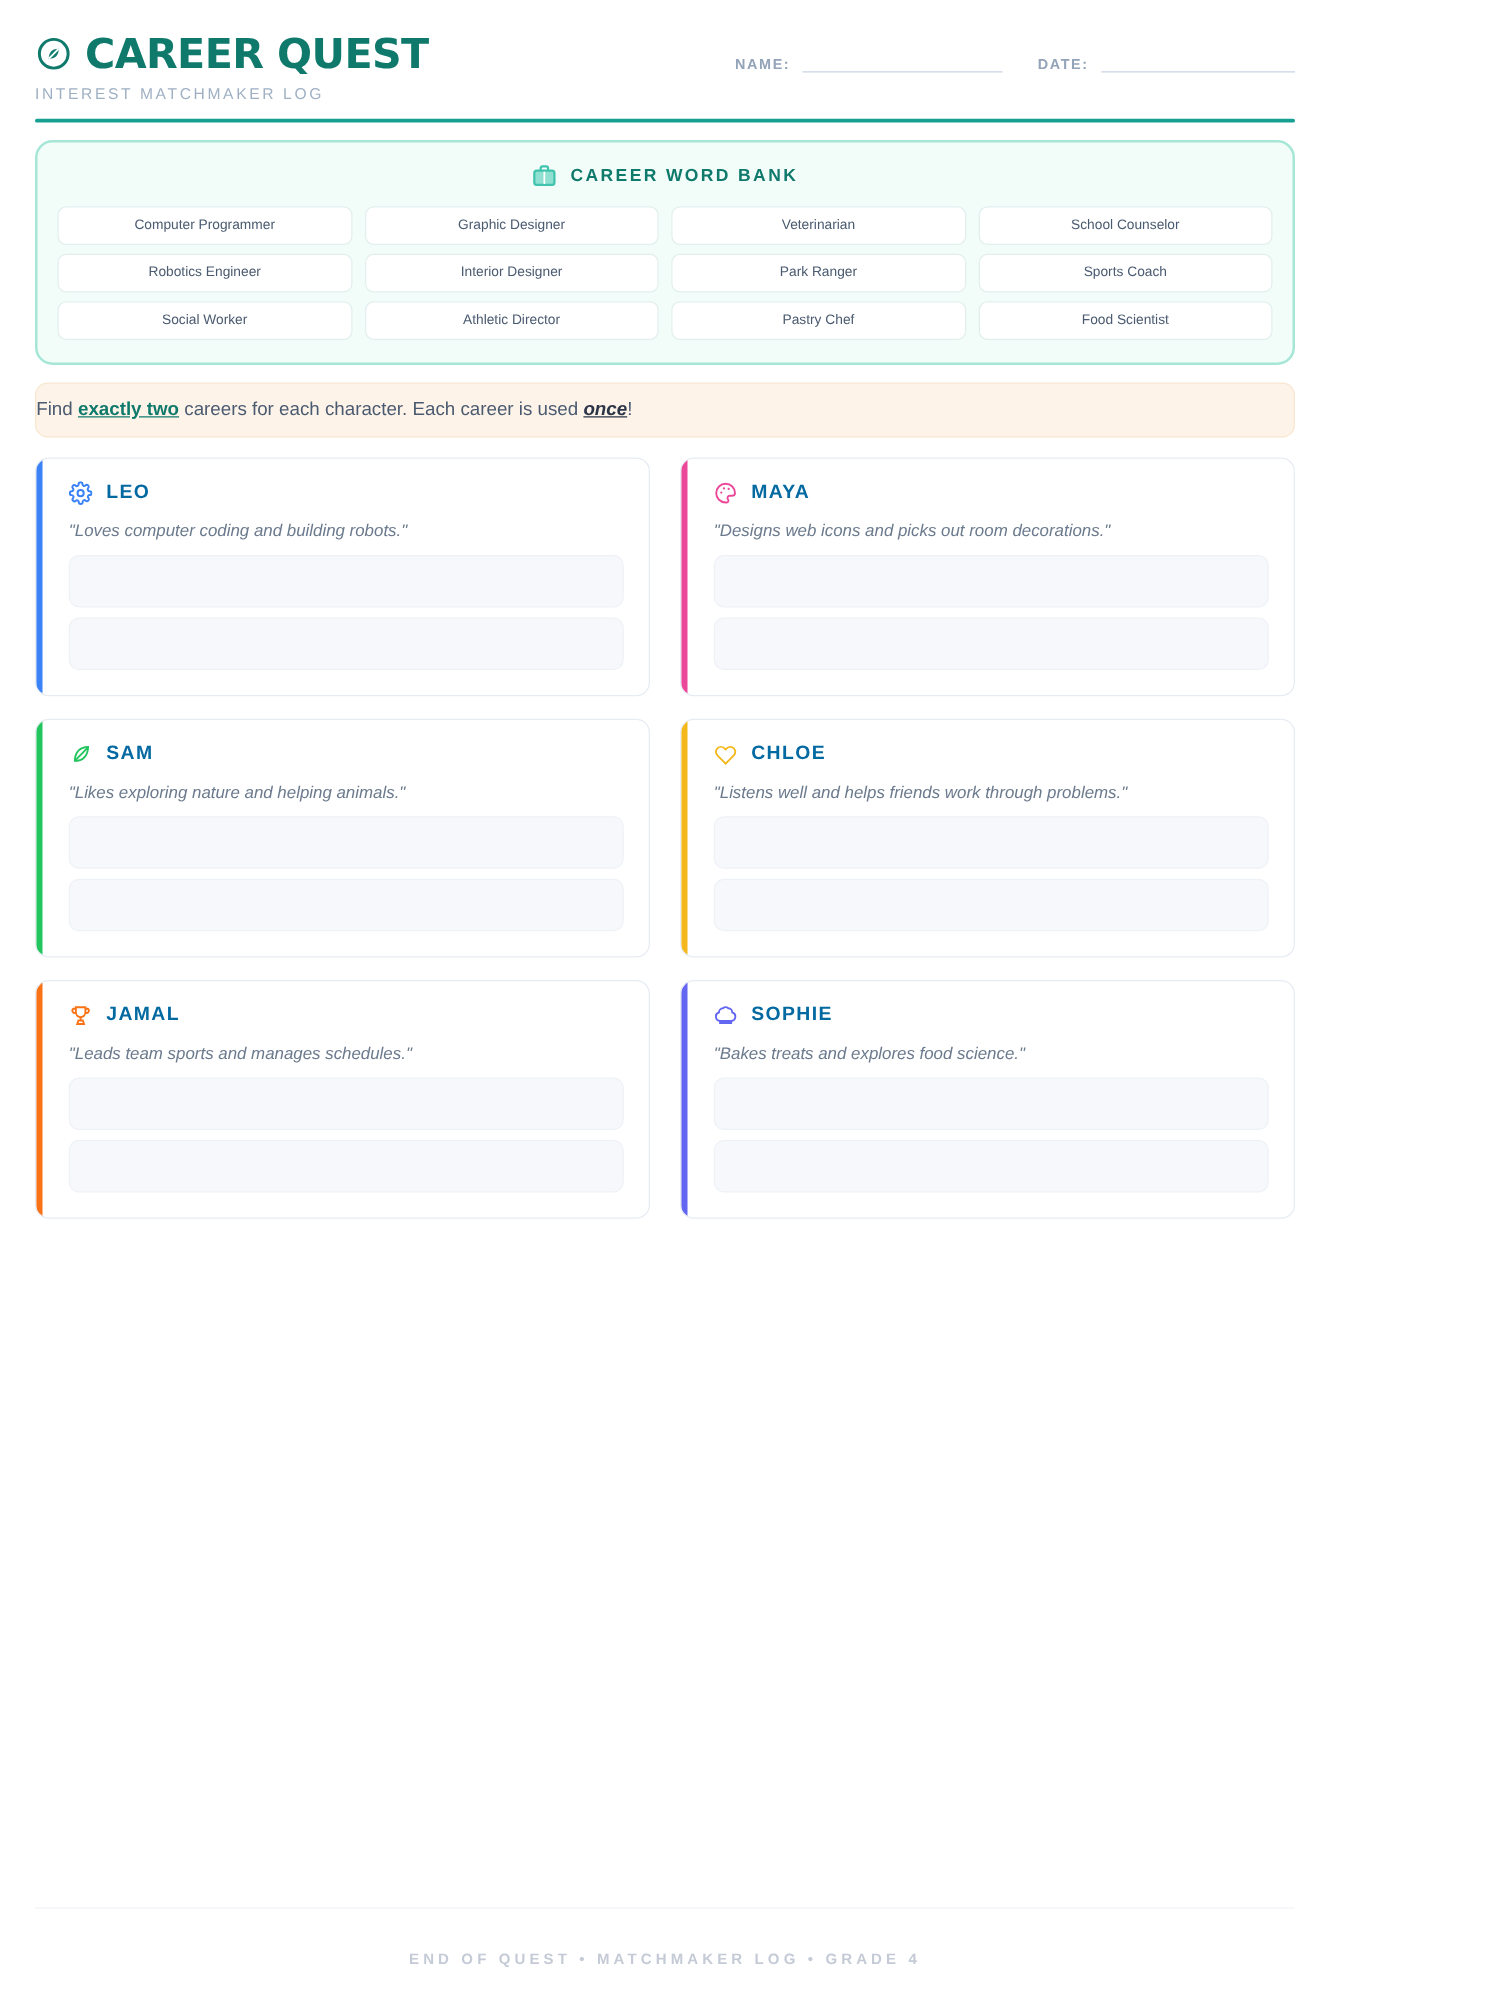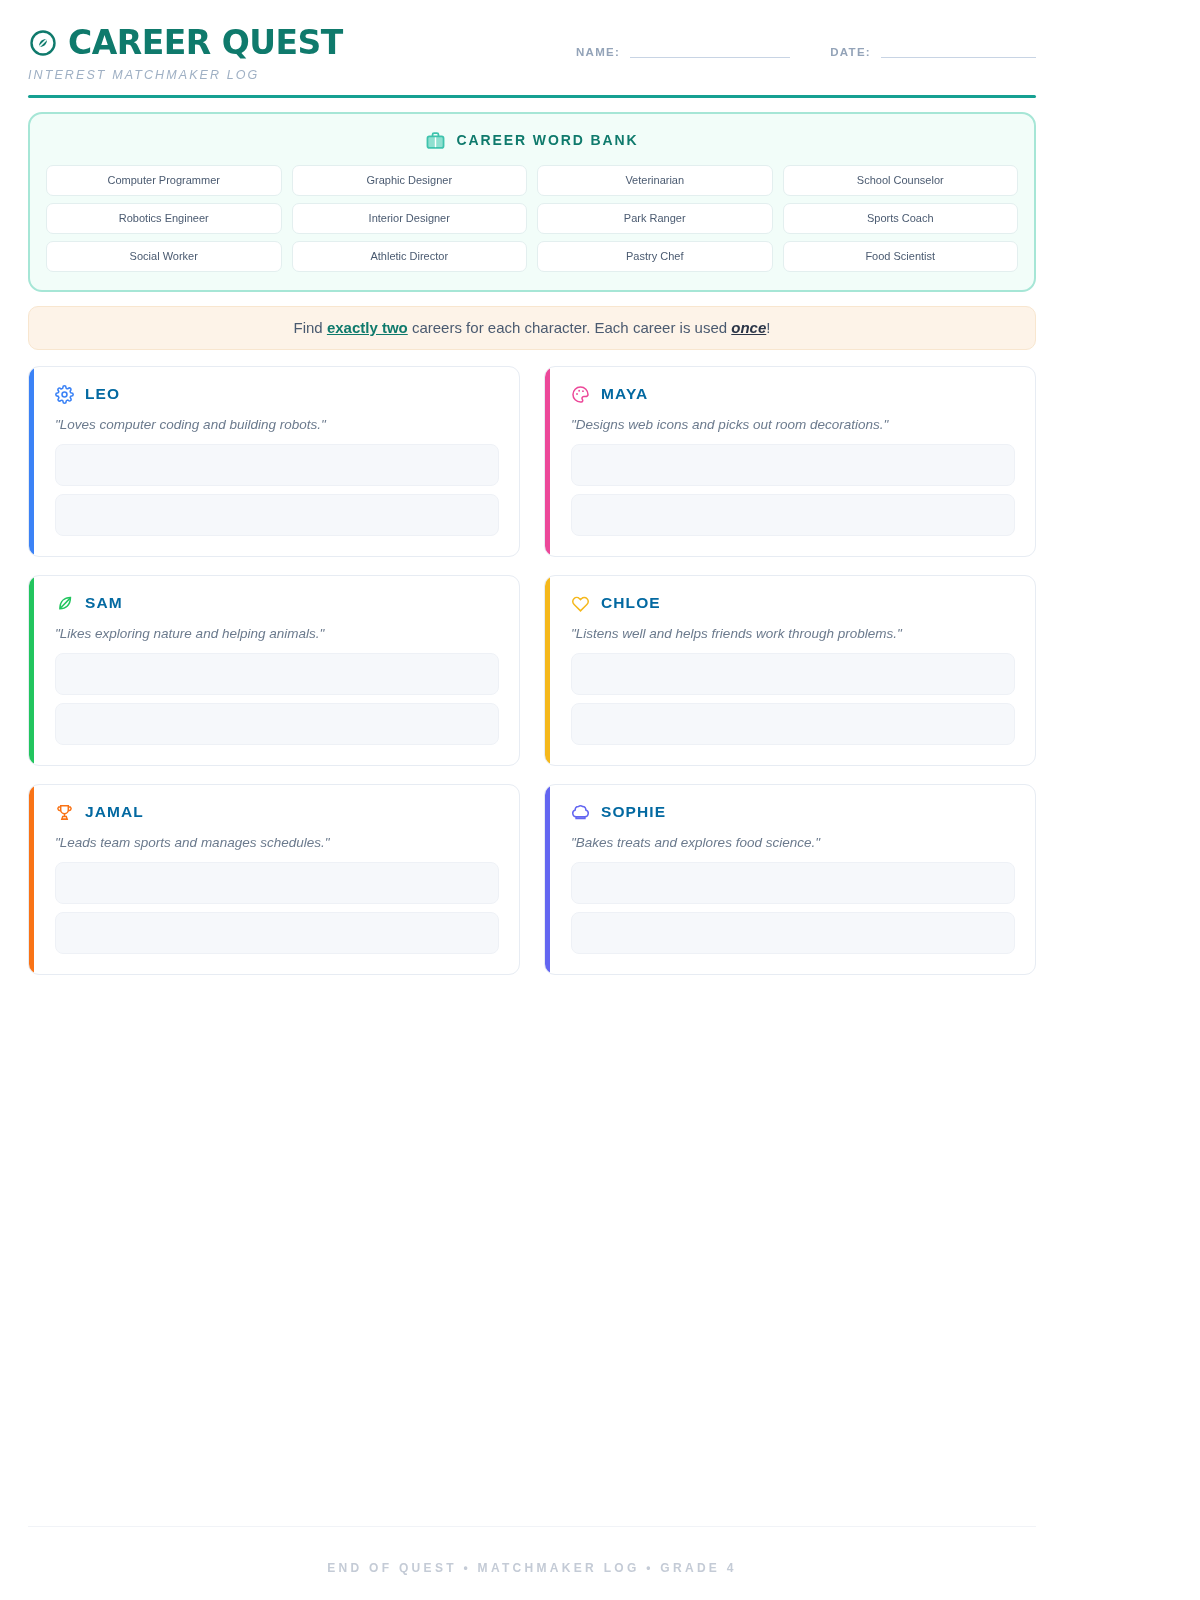--- a/index.html
+++ b/index.html
@@ -37,24 +37,23 @@
     letter-spacing: -0.5px;
     line-height: 1;
     font-family: "DejaVu Sans", sans-serif;
   }
   .brand-sub {
     margin-top: 9px;
     font-size: 12.5px;
     letter-spacing: 2.1px;
     color: #9fb0c4;
     font-family: "Liberation Sans", sans-serif;
-    font-style: italic;
-  }
-
-  .meta-fields { display: flex; align-items: center; gap: 40px; padding-top: 18px; }
+  }
+
+  .meta-fields { display: flex; align-items: center; gap: 28px; padding-top: 18px; }
   .meta-field { display: flex; align-items: flex-end; gap: 10px; }
   .meta-label {
     font-size: 11.5px;
     font-weight: bold;
     letter-spacing: 1.3px;
     color: #93a3b8;
   }
   .meta-rule {
     width: 160px;
     border-bottom: 1.5px solid #c8d4e4;
@@ -111,21 +110,20 @@
 
   
   .banner {
     margin-top: 14px;
     background: #fdf3e8;
     border: 1px solid #f8e6cf;
     border-radius: 10px;
     height: 44px;
     display: flex;
     align-items: center;
-    justify-content: center;
     font-size: 15px;
     color: #4a5a70;
   }
   .banner .em-teal {
     color: #0f7a6c;
     font-weight: bold;
     text-decoration: underline;
   }
   .banner .em-once {
     color: #2b3547;

